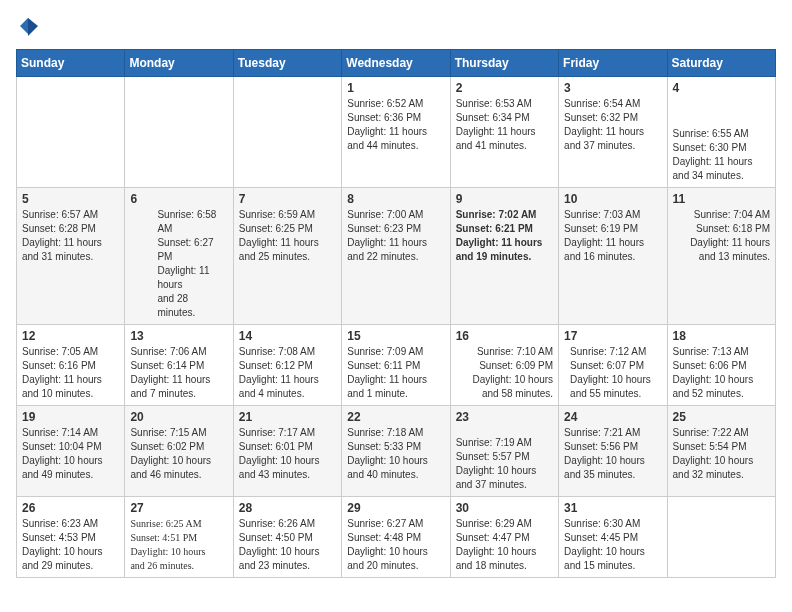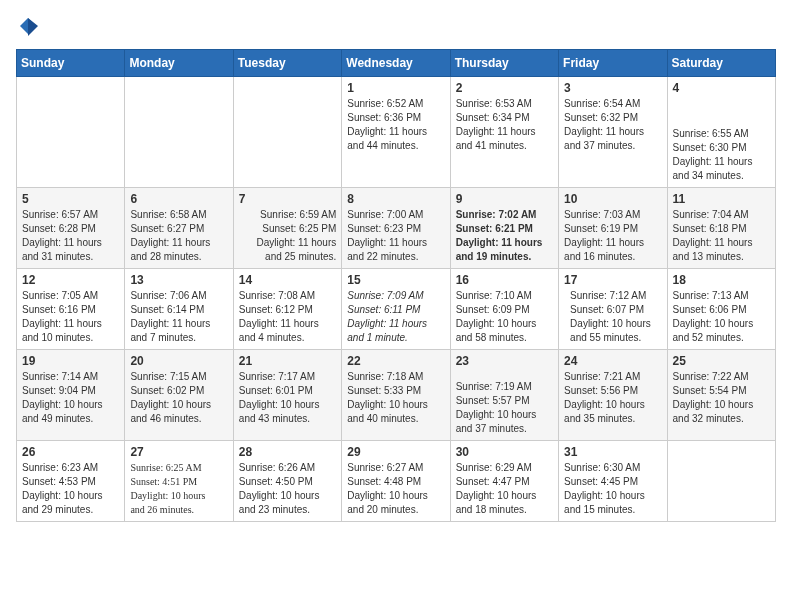--- a/index.html
+++ b/index.html
@@ -160,28 +160,28 @@
       <tr>
         <td>
           <span class="day-num">5</span>
           <div class="day-info" style="white-space: pre-line;">Sunrise: 6:57 AM
 Sunset: 6:28 PM
 Daylight: 11 hours
 and 31 minutes.</div>
         </td>
         <td>
           <span class="day-num">6</span>
-          <div class="day-info" style="white-space: pre-line;">Sunrise: 6:58 AM
+          <div class="day-info" style="white-space: pre-line; margin-left: 27px;">Sunrise: 6:58 AM
 Sunset: 6:27 PM
 Daylight: 11 hours
 and 28 minutes.</div>
         </td>
         <td>
           <span class="day-num">7</span>
-          <div class="day-info" style="white-space: pre-line; text-align: right;">Sunrise: 6:59 AM
+          <div class="day-info" style="white-space: pre-line;">Sunrise: 6:59 AM
 Sunset: 6:25 PM
 Daylight: 11 hours
 and 25 minutes.</div>
         </td>
         <td>
           <span class="day-num">8</span>
           <div class="day-info" style="white-space: pre-line;">Sunrise: 7:00 AM
 Sunset: 6:23 PM
 Daylight: 11 hours
 and 22 minutes.</div>
@@ -195,21 +195,21 @@
         </td>
         <td>
           <span class="day-num">10</span>
           <div class="day-info" style="white-space: pre-line;">Sunrise: 7:03 AM
 Sunset: 6:19 PM
 Daylight: 11 hours
 and 16 minutes.</div>
         </td>
         <td>
           <span class="day-num">11</span>
-          <div class="day-info" style="white-space: pre-line;">Sunrise: 7:04 AM
+          <div class="day-info" style="white-space: pre-line; text-align: right;">Sunrise: 7:04 AM
 Sunset: 6:18 PM
 Daylight: 11 hours
 and 13 minutes.</div>
         </td>
       </tr>
       <tr>
         <td>
           <span class="day-num">12</span>
           <div class="day-info" style="white-space: pre-line;">Sunrise: 7:05 AM
 Sunset: 6:16 PM
@@ -225,28 +225,28 @@
         </td>
         <td>
           <span class="day-num">14</span>
           <div class="day-info" style="white-space: pre-line;">Sunrise: 7:08 AM
 Sunset: 6:12 PM
 Daylight: 11 hours
 and 4 minutes.</div>
         </td>
         <td>
           <span class="day-num">15</span>
-          <div class="day-info" style="white-space: pre-line; font-style: italic;">Sunrise: 7:09 AM
+          <div class="day-info" style="white-space: pre-line;">Sunrise: 7:09 AM
 Sunset: 6:11 PM
 Daylight: 11 hours
 and 1 minute.</div>
         </td>
         <td>
           <span class="day-num">16</span>
-          <div class="day-info" style="white-space: pre-line;">Sunrise: 7:10 AM
+          <div class="day-info" style="white-space: pre-line; text-align: right;">Sunrise: 7:10 AM
 Sunset: 6:09 PM
 Daylight: 10 hours
 and 58 minutes.</div>
         </td>
         <td>
           <span class="day-num">17</span>
           <div class="day-info" style="white-space: pre-line; margin-left: 6px;">Sunrise: 7:12 AM
 Sunset: 6:07 PM
 Daylight: 10 hours
 and 55 minutes.</div>
@@ -256,21 +256,21 @@
           <div class="day-info" style="white-space: pre-line;">Sunrise: 7:13 AM
 Sunset: 6:06 PM
 Daylight: 10 hours
 and 52 minutes.</div>
         </td>
       </tr>
       <tr>
         <td>
           <span class="day-num">19</span>
           <div class="day-info" style="white-space: pre-line;">Sunrise: 7:14 AM
-Sunset: 9:04 PM
+Sunset: 10:04 PM
 Daylight: 10 hours
 and 49 minutes.</div>
         </td>
         <td>
           <span class="day-num">20</span>
           <div class="day-info" style="white-space: pre-line;">Sunrise: 7:15 AM
 Sunset: 6:02 PM
 Daylight: 10 hours
 and 46 minutes.</div>
         </td>

